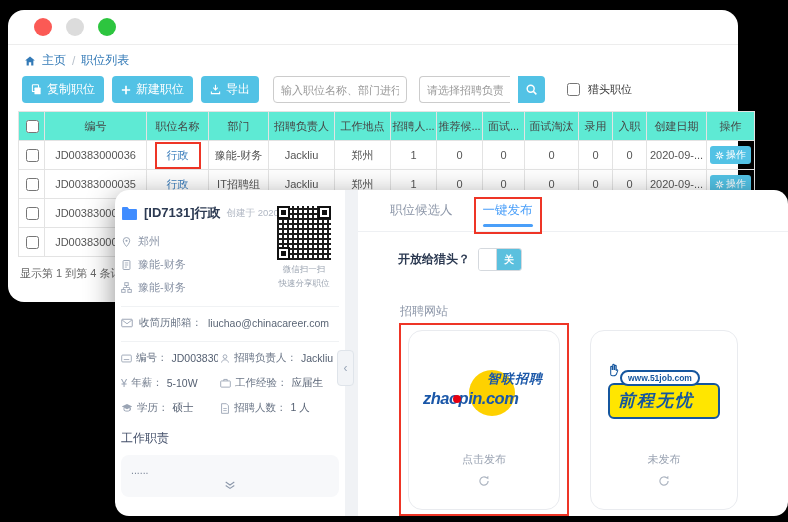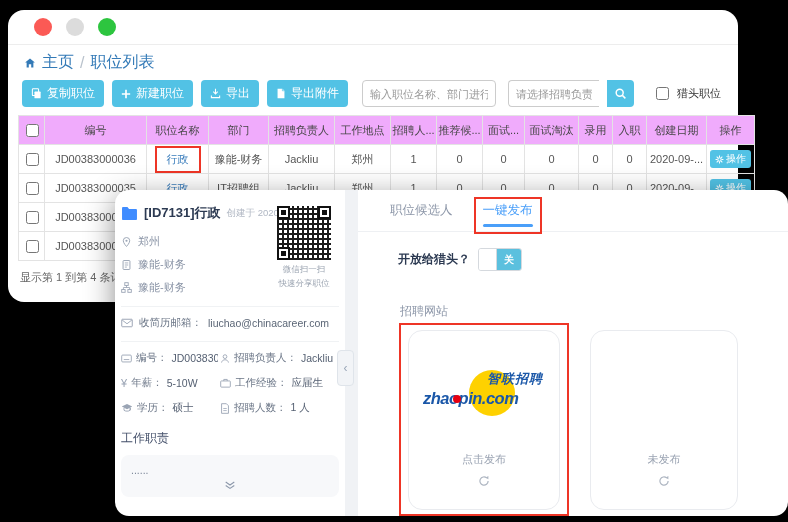--- a/index.html
+++ b/index.html
@@ -9,34 +9,34 @@
     font-family:"Liberation Sans","DejaVu Sans",sans-serif;
   }
   svg{display:block;}
   
   .main-window{position:absolute;left:8px;top:10px;width:730px;height:292px;background:#fff;border-radius:16px;}
   .titlebar{height:34px;border-bottom:1px solid #ededed;display:flex;align-items:center;padding-left:26px;gap:14px;}
   .dot{width:18px;height:18px;border-radius:50%;}
   .dot.close{background:#fb5a55;}
   .dot.min{background:#dcdcdc;}
   .dot.max{background:#2dc53f;}
-  .breadcrumb{padding:7px 16px 2px;font-size:16px;display:flex;gap:6px;align-items:center;color:#337ab7;}
+  .breadcrumb{padding:7px 16px 2px;font-size:12px;display:flex;gap:6px;align-items:center;color:#337ab7;}
   .crumb-sep{color:#b9c2cc;}
   .toolbar{display:flex;align-items:center;padding:5px 14px 4px;gap:8px;}
   .tb-btn{background:#52c2e5;color:#fff;font-size:12px;border:none;border-radius:4px;height:27px;padding:0 9px;display:inline-flex;align-items:center;gap:5px;cursor:pointer;white-space:nowrap;}
   .tb-input{height:25px;border:1px solid #ccc;border-radius:4px;font-size:11px;padding:0 7px;color:#555;}
   .tb-input::placeholder{color:#999;}
   .search-input{width:118px;margin-left:6px;}
   .recruiter-input{width:76px;border-radius:4px 0 0 4px;border-right:none;margin-left:4px;}
   .search-btn{height:27px;width:27px;background:#52c2e5;border:none;border-radius:0 4px 4px 0;display:flex;align-items:center;justify-content:center;cursor:pointer;}
   .hh-check{display:flex;gap:5px;margin-left:10px;font-size:11px;color:#333;align-items:center;white-space:nowrap;}
   
   .jobs{margin:4px 10px 0;border-collapse:collapse;table-layout:fixed;width:710px;font-size:11px;}
   .jobs th,.jobs td{border:1px solid #e3e3e3;height:29px;text-align:center;overflow:hidden;white-space:nowrap;padding:0 1px;box-sizing:border-box;}
-  .jobs th{background:#f0abfc;color:#454545;font-weight:normal;text-overflow:ellipsis;}
+  .jobs th{background:#5eead4;color:#454545;font-weight:normal;text-overflow:ellipsis;}
   .jobs td{color:#555;}
   .cell-link{color:#54a7e0;}
   .title-link{color:#3a7dbc;}
   .op-btn{background:#52c2e5;border:none;color:#fff;font-size:10px;border-radius:3px;padding:2px 5px;display:inline-flex;align-items:center;gap:2px;cursor:pointer;}
   .table-footer{font-size:11px;color:#666;padding:9px 12px;}
   .ringwrap{position:relative;display:inline-block;}
   .red-ring{position:absolute;border:2px solid #ee3526;pointer-events:none;z-index:5;}
   
   .overlay{position:absolute;left:115px;top:190px;width:673px;height:326px;background:#fff;border-radius:14px;box-shadow:0 8px 30px rgba(0,0,0,.45);z-index:10;}
   .left-pane{position:absolute;left:0;top:0;bottom:0;width:230px;box-sizing:border-box;padding:14px 6px 0;overflow:hidden;border-radius:14px 0 0 14px;}
@@ -133,29 +133,20 @@
     </button>
     <button class="tb-btn">
       <span>
           <svg width="11" height="11" viewBox="0 0 16 16">
             <path d="M8 1v7M4.8 5.4L8 8.8l3.2-3.4" fill="none" stroke="#fff" stroke-width="1.6"></path>
             <path d="M2 11v3h12v-3" fill="none" stroke="#fff" stroke-width="1.6"></path>
           </svg>
         </span>
       <span>导出</span>
     </button>
-    <button class="tb-btn">
-      <span>
-          <svg width="10" height="11" viewBox="0 0 14 16">
-            <path d="M2 1h7l3 3v11H2z" fill="#fff"></path>
-            <path d="M9 1v3h3" fill="none" stroke="#52c2e5" stroke-width="1"></path>
-          </svg>
-        </span>
-      <span>导出附件</span>
-    </button>
     <input class="tb-input search-input" placeholder="输入职位名称、部门进行搜索..." style="">
     <input class="tb-input recruiter-input" placeholder="请选择招聘负责人" style="">
     <button class="search-btn">
       <span>
           <svg width="13" height="13" viewBox="0 0 16 16">
             <circle cx="7" cy="7" r="4.3" fill="none" stroke="#fff" stroke-width="1.8"></circle>
             <path d="M10.3 10.3L14 14" stroke="#fff" stroke-width="1.8"></path>
           </svg>
         </span>
     </button>
@@ -484,20 +475,29 @@
               <svg width="12" height="12" viewBox="0 0 16 16">
                 <path d="M13.5 8a5.5 5.5 0 1 1-2-4.2" fill="none" stroke="#aeb6c2" stroke-width="1.6"></path>
                 <polygon points="13.8,1.2 13.8,5.6 9.8,3.8" fill="#aeb6c2"></polygon>
               </svg>
             </span>
         </div>
         <span class="red-ring" style="inset:-8px -10px -7px;"></span>
       </div>
 
       <div class="site-card" style="width:146px;">
+        <div class="jb-logo">
+          <span class="jb-hand">
+            <svg width="15" height="16" viewBox="0 0 16 17">
+                <path d="M5 13V5.2c0-1 1.6-1 1.6 0V8h.6V3.2c0-1 1.6-1 1.6 0V8h.6V4.2c0-1 1.5-1 1.5 0V9c0 .2.7-1.2 1.5-.6.7.5-.4 2-.9 3.6-.5 1.8-1.4 2.6-3.2 2.6H7c-1.2 0-2-.6-2-1.6z" fill="#fff" stroke="#15569e" stroke-width="1.1"></path>
+              </svg>
+          </span>
+          <div class="jb-top">www.51job.com</div>
+          <div class="jb-main">前程无忧</div>
+        </div>
         <div class="site-status">未发布</div>
         <div class="refresh-wrap">
           <span>
               <svg width="12" height="12" viewBox="0 0 16 16">
                 <path d="M13.5 8a5.5 5.5 0 1 1-2-4.2" fill="none" stroke="#aeb6c2" stroke-width="1.6"></path>
                 <polygon points="13.8,1.2 13.8,5.6 9.8,3.8" fill="#aeb6c2"></polygon>
               </svg>
             </span>
         </div>
       </div>

